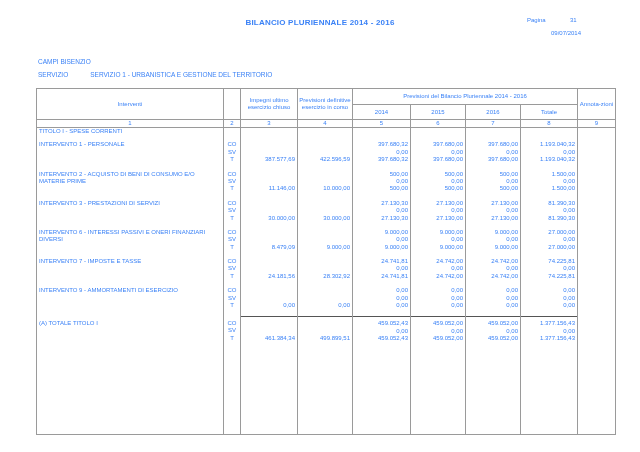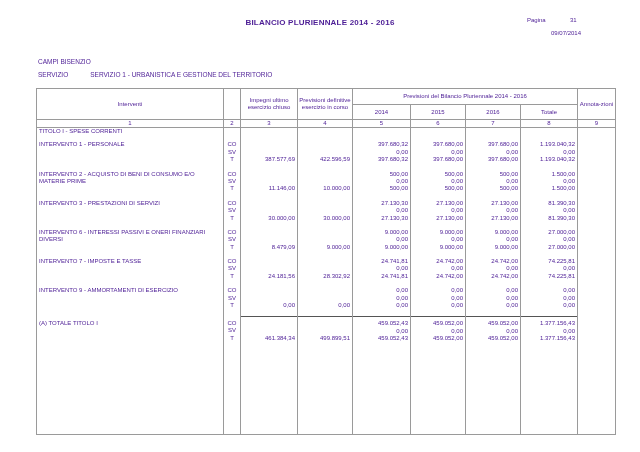--- a/index.html
+++ b/index.html
@@ -1,18 +1,18 @@
 <!DOCTYPE html>
 <html><head>
 <meta charset="utf-8">
 <style>
   html,body{margin:0;padding:0;background:#fff;}
   .page{
     position:relative;width:640px;height:452px;background:#ffffff;overflow:hidden;
-    font-family:"Liberation Sans","DejaVu Sans",sans-serif;color:#4c1d95;
+    font-family:"Liberation Sans","DejaVu Sans",sans-serif;color:#3b82f6;
   }
   
   .doc-title{position:absolute;top:18px;left:0;width:640px;text-align:center;
     font-size:8px;font-weight:bold;letter-spacing:.2px;}
   .pagina-label{position:absolute;top:17px;left:527px;font-size:6px;}
   .pagina-num{position:absolute;top:17px;left:570px;font-size:6px;}
   .doc-date{position:absolute;top:30px;left:551px;font-size:6px;}
   .entity{position:absolute;top:58px;left:38px;font-size:6.5px;}
   .service-line{position:absolute;top:71px;left:38px;font-size:6.5px;}
   .service-line .svc-val{margin-left:22px;}

